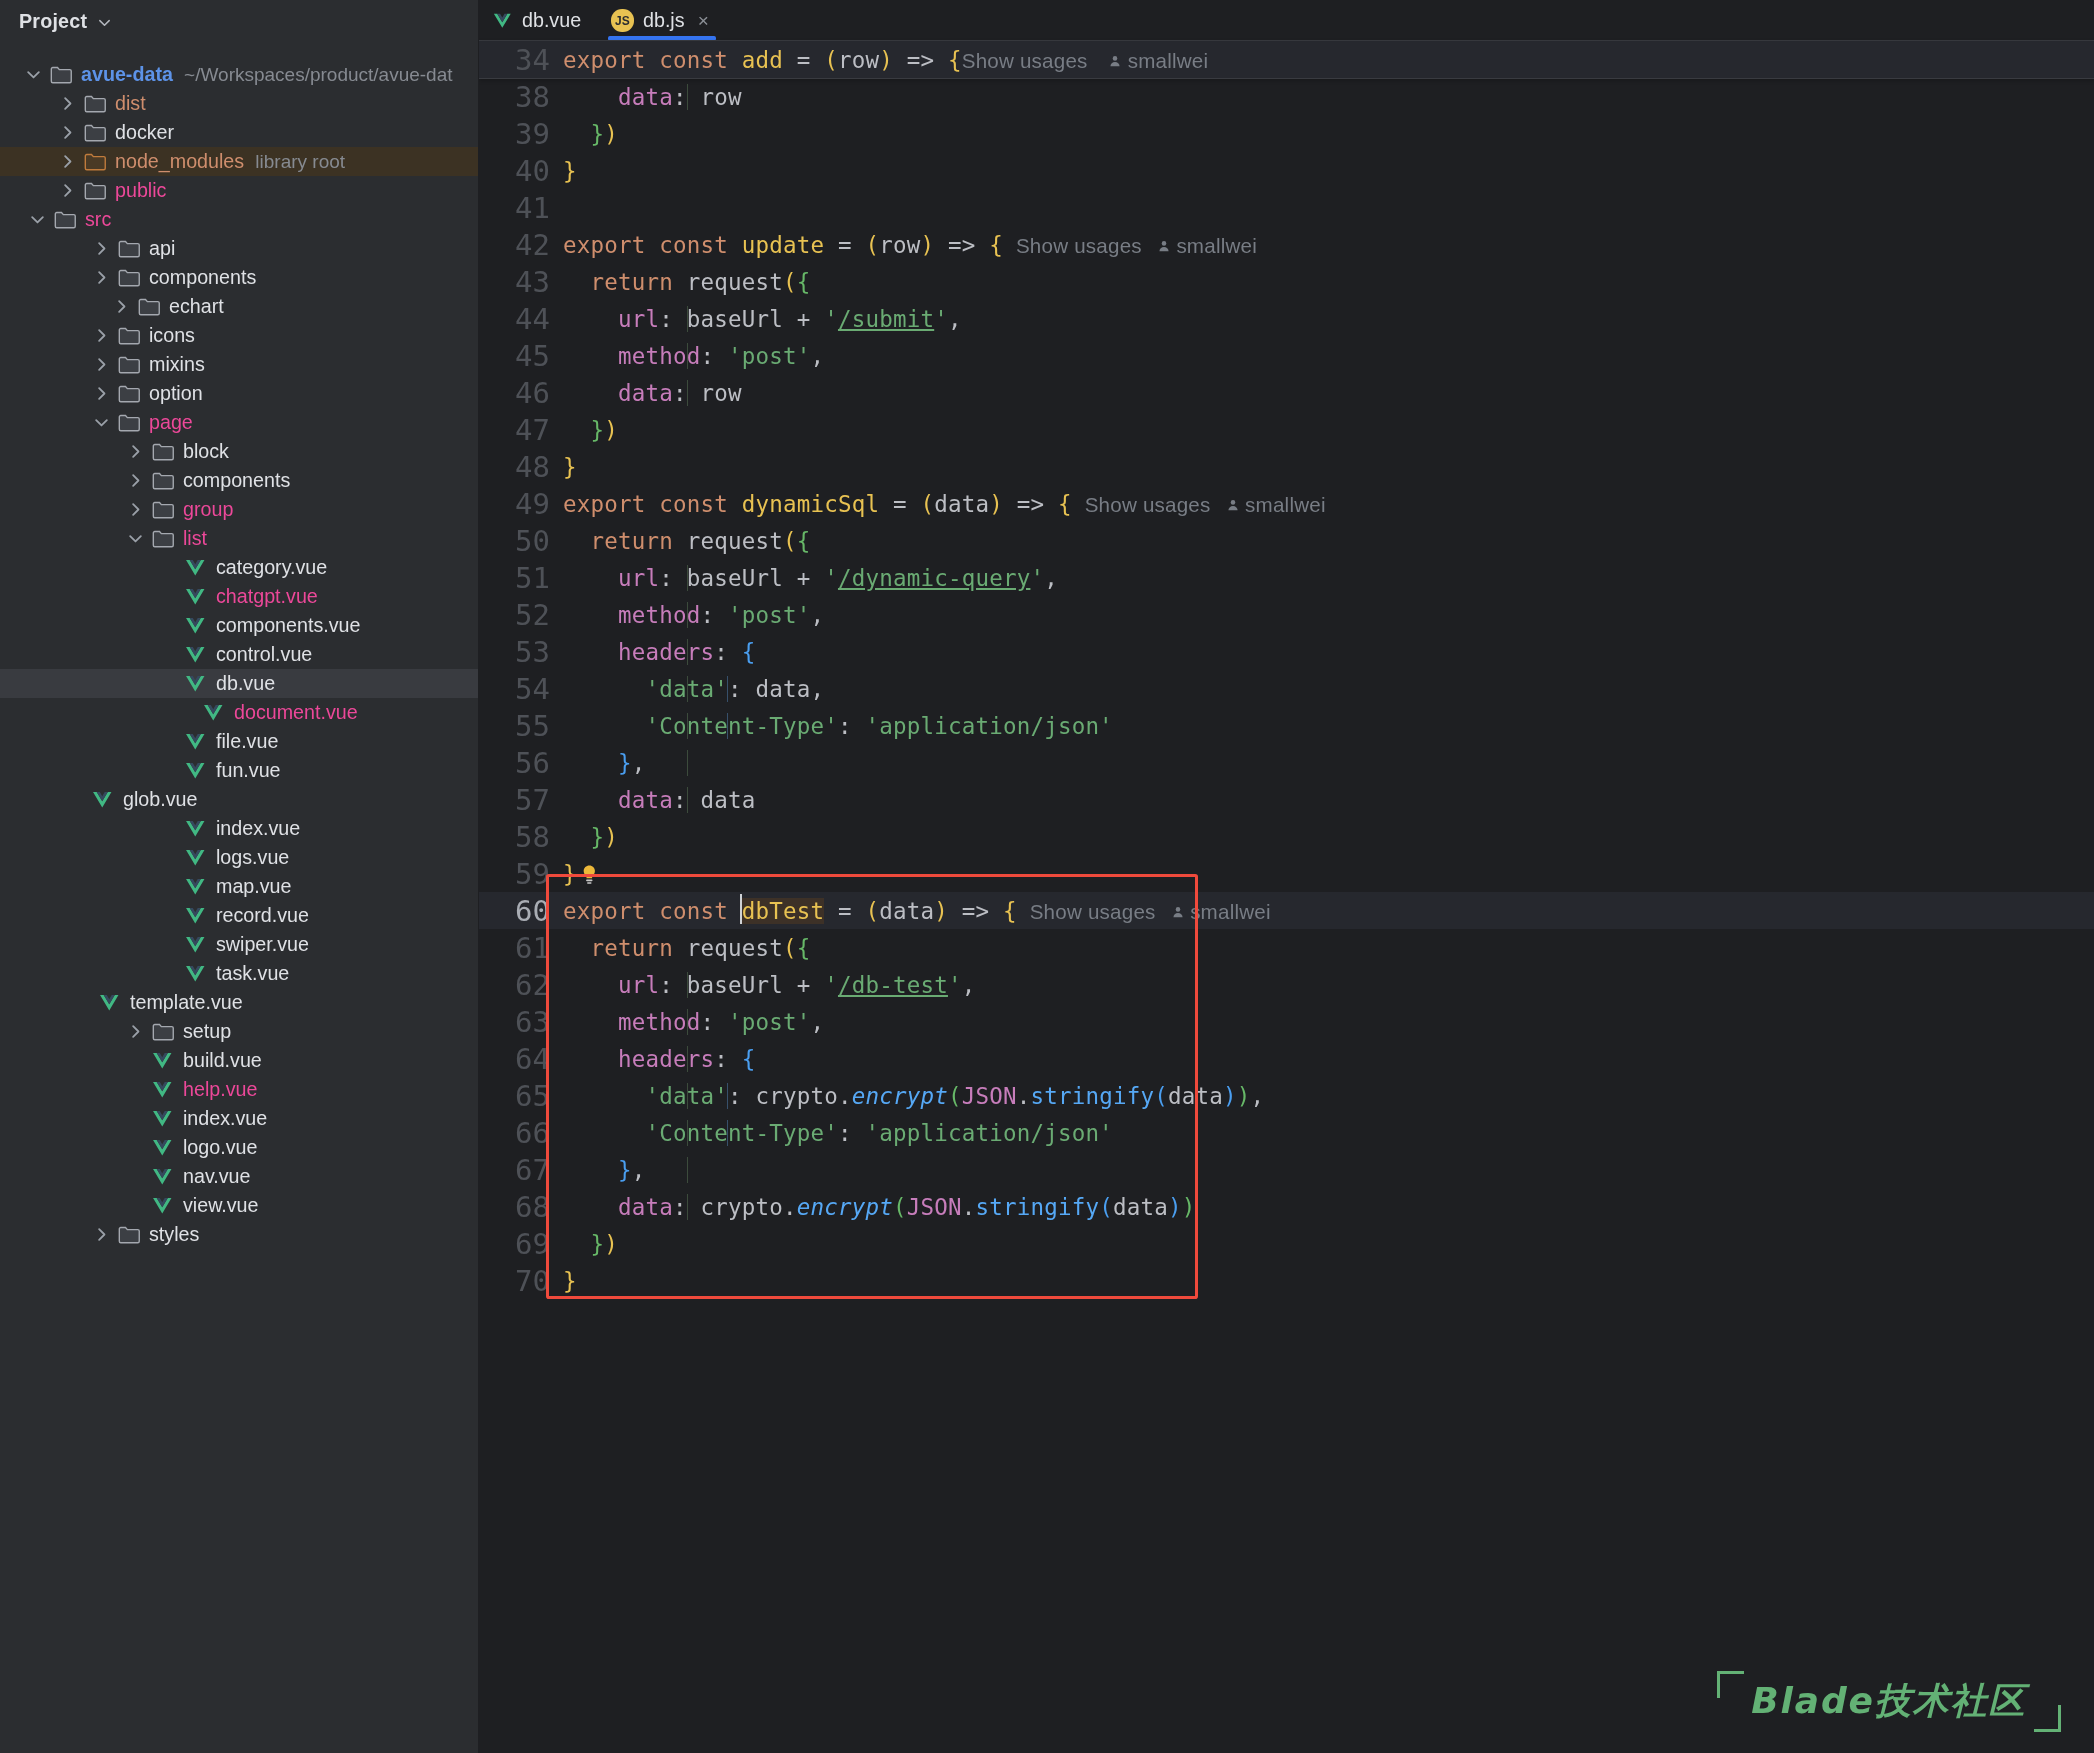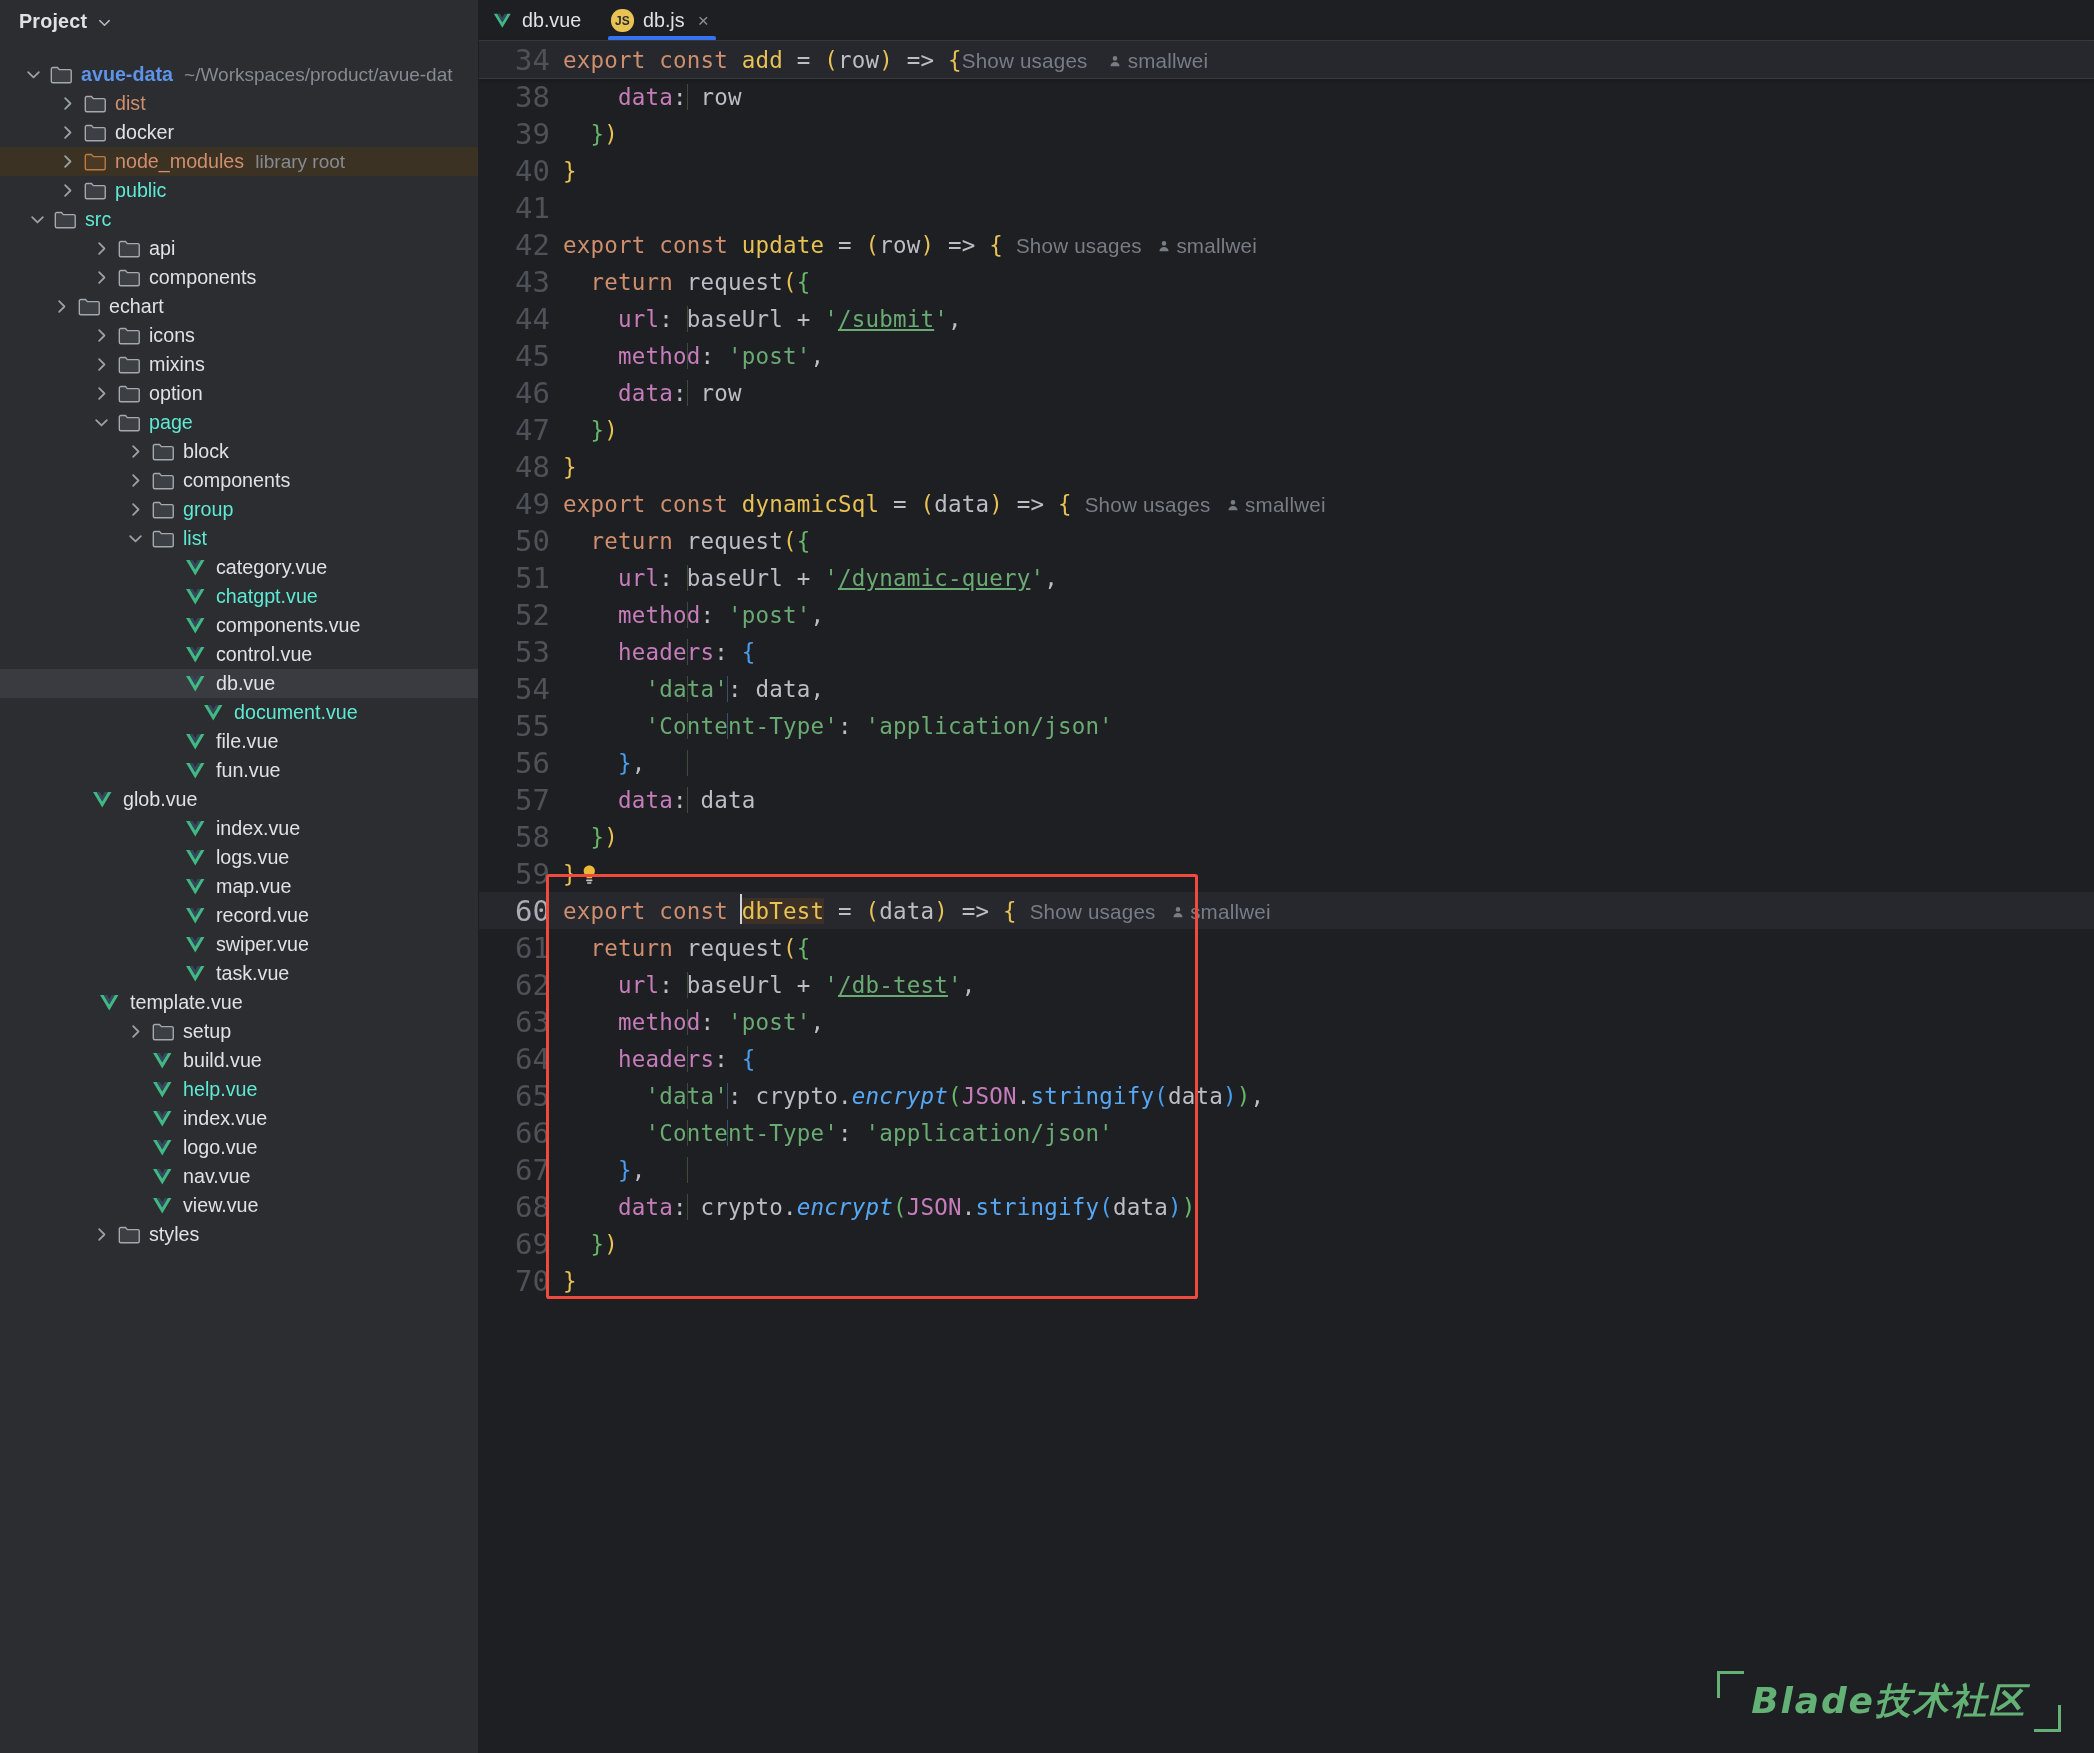--- a/index.html
+++ b/index.html
@@ -73,21 +73,21 @@
   .ico {
     width: 24px; height: 24px;
     flex: 0 0 24px;
     margin-right: 8.4px;
     display: flex;
     align-items: center;
     justify-content: center;
   }
   .lbl { font-size: 19.7px; }
   .lbl.white { color: #dfe1e5; }
-  .lbl.blue  { color: #5eead4; }
+  .lbl.blue  { color: #ec4899; }
   .lbl.orange{ color: #cf8e6d; }
   .lbl.rootname { color: #5d93e8; font-weight: bold; }
   .lbl.muted { color: #868a91; margin-left: 11.2px; font-size: 19px; }
 
   
   .editor {
     flex: 1 1 auto;
     position: relative;
     background: #1e1f22;
     overflow: hidden;
@@ -382,21 +382,21 @@
               <path d="M6 3.5l4.5 4.5L6 12.5" fill="none" stroke="#9aa0a8" stroke-width="1.5" stroke-linecap="round" stroke-linejoin="round"></path>
             </svg>
           </span>
           <span class="ico">
             <svg width="24" height="24" viewBox="0 0 26 26">
               <path d="M2.5 6.5a1.6 1.6 0 0 1 1.6-1.6h5.1l2 2.3h11.3a1.6 1.6 0 0 1 1.6 1.6v11a1.6 1.6 0 0 1-1.6 1.6H4.1a1.6 1.6 0 0 1-1.6-1.6z" fill="#3c3f44" stroke="#a4a8af" stroke-width="1.5"></path>
             </svg>
           </span>
           <span class="lbl white">components</span>
         </div>
-        <div class="row" style="padding-left: 52px;">
+        <div class="row" style="padding-left: 112px;">
           <span class="arrow">
             <svg width="19" height="19" viewBox="0 0 16 16">
               <path d="M6 3.5l4.5 4.5L6 12.5" fill="none" stroke="#9aa0a8" stroke-width="1.5" stroke-linecap="round" stroke-linejoin="round"></path>
             </svg>
           </span>
           <span class="ico">
             <svg width="24" height="24" viewBox="0 0 26 26">
               <path d="M2.5 6.5a1.6 1.6 0 0 1 1.6-1.6h5.1l2 2.3h11.3a1.6 1.6 0 0 1 1.6 1.6v11a1.6 1.6 0 0 1-1.6 1.6H4.1a1.6 1.6 0 0 1-1.6-1.6z" fill="#3c3f44" stroke="#a4a8af" stroke-width="1.5"></path>
             </svg>
           </span>

